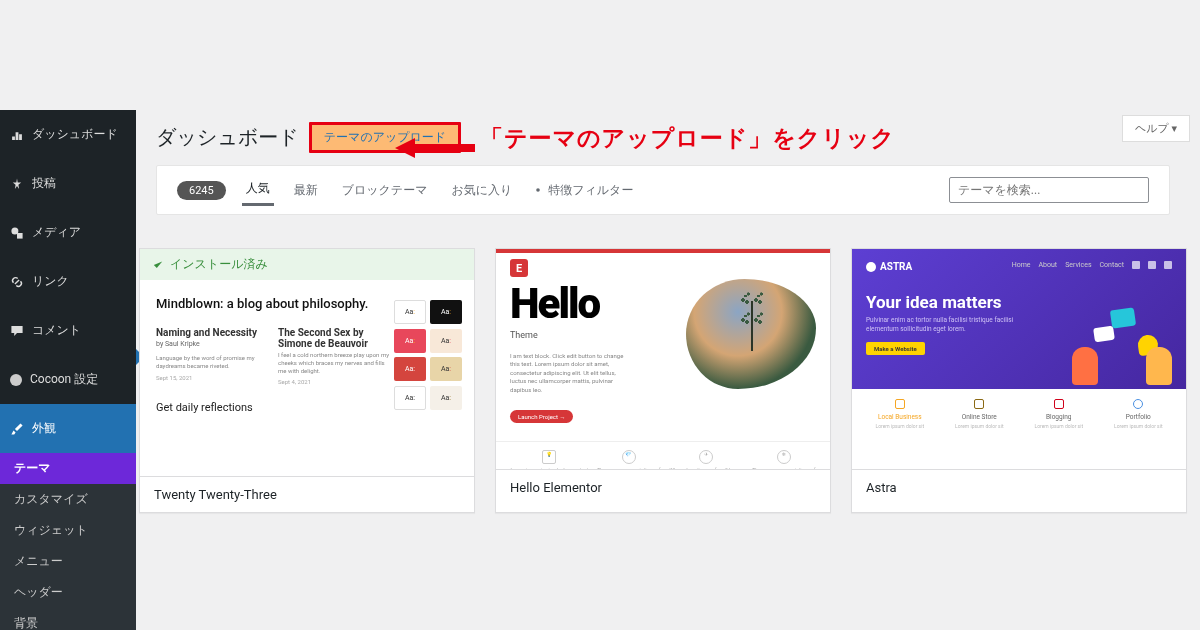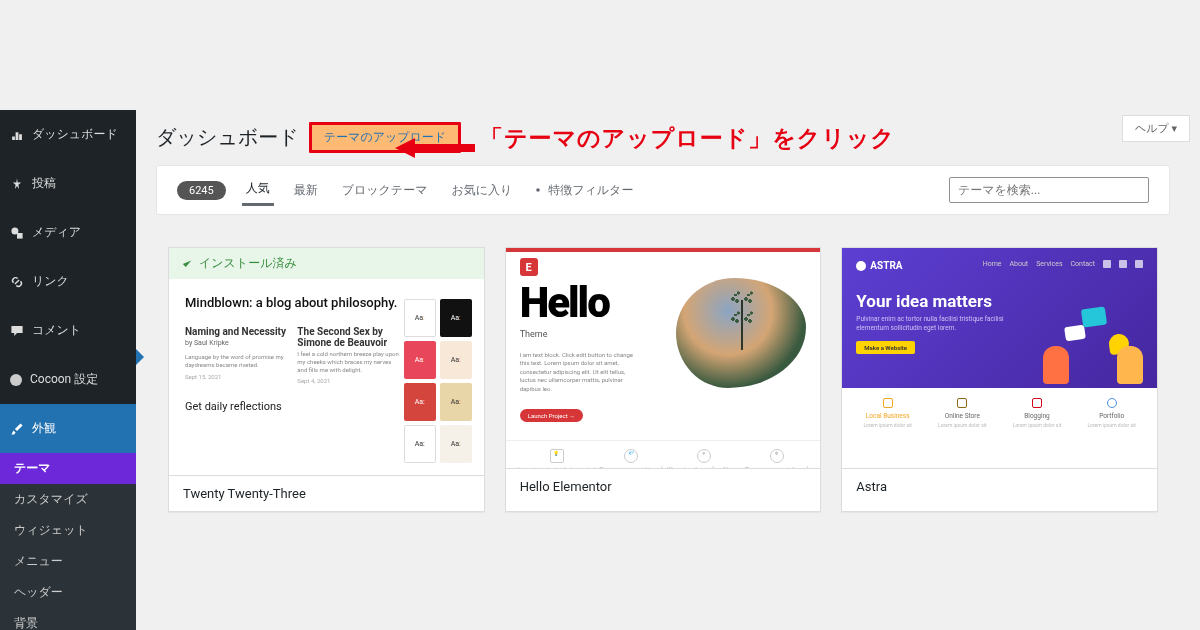--- a/index.html
+++ b/index.html
@@ -26,39 +26,39 @@
 
 .filter-bar { display: flex; align-items: center; padding: 8px 20px; gap: 16px; border-bottom: 1px solid #ddd; background: #f0f0f1; margin: 4px 20px 0 20px; background: #fff; border: 1px solid #e5e5e5; border-radius: 2px;}
 .count-badge { background: #555; color: #fff; padding: 3px 12px; border-radius: 12px; font-size: 11px; }
 .filter-tab { font-size: 12px; color: #646970; padding: 6px 4px; cursor: pointer; }
 .filter-tab.active { color: #1d2327; border-bottom: 3px solid #646970; }
 .filter-feature { display: flex; align-items: center; gap: 4px; font-size: 12px; color: #646970; }
 .gear-ico { width: 12px; height: 12px; }
 .search-box { margin-left: auto; }
 .search-box input { padding: 5px 8px; font-size: 12px; border: 1px solid #8c8f94; border-radius: 2px; width: 200px; }
 
-.themes-grid { display: flex; gap: 20px; padding: 32px; }
+.themes-grid { display: flex; gap: 20px; padding: 3px; margin-top: 30px; }
 .theme-card { background: #fff; border: 1px solid #dcdcde; width: 338px; box-shadow: 0 1px 1px rgba(0,0,0,.04); position: relative; }
 .theme-preview { height: 220px; position: relative; overflow: hidden; background: #fff; }
 .theme-footer { padding: 10px 14px; font-size: 13px; color: #1d2327; border-top: 1px solid #dcdcde; }
 .installed-banner { background: #e8f5e9; color: #388e3c; padding: 7px 12px; font-size: 12px; display: flex; align-items: center; gap: 6px; }
 
 
 .t1-content { padding: 16px 10px 10px 16px; display: flex; }
 .t1-left { flex: 1; font-size: 9px; color: #333; }
 .t1-title { font-size: 13px; font-weight: 500; color: #111; margin-bottom: 16px; }
 .t1-cols { display: flex; gap: 10px; margin-bottom: 16px; }
 .t1-col { flex: 1; }
 .t1-col-title { font-size: 10px; font-weight: 700; margin-bottom: 2px; }
 .t1-col-sub { font-size: 7px; color: #666; margin-bottom: 6px; }
 .t1-col-text { font-size: 6px; color: #888; line-height: 1.3; margin-bottom: 4px;}
 .t1-date { font-size: 6px; color: #aaa; }
 .t1-daily { font-size: 11px; color: #222; }
 .t1-swatches { width: 74px; padding: 4px; display: grid; grid-template-columns: 1fr 1fr; gap: 4px; }
-.sw { width: 32px; height: 38px; border-radius: 2px; font-size: 7px; display: flex; align-items: center; justify-content: center; color: #fff; }
+.sw { width: 32px; height: 24px; border-radius: 2px; font-size: 7px; display: flex; align-items: center; justify-content: center; color: #fff; }
 
 
 .t2-bar { position: absolute; top: 0; left: 0; right: 0; height: 4px; background: #d63638; }
 .t2-badge { position: absolute; top: 10px; left: 14px; width: 18px; height: 18px; background: #d63638; border-radius: 3px; display: flex; align-items: center; justify-content: center; color:#fff; font-size: 11px; font-weight: bold;}
 .t2-content { padding: 30px 14px 10px; display: flex; }
 .t2-left { flex: 1; }
 .t2-hello { font-size: 42px; font-weight: 900; color: #000; letter-spacing: -2px; }
 .t2-theme { font-size: 9px; color: #555; margin-top: 2px; margin-bottom: 12px;}
 .t2-text { font-size: 6px; color: #888; line-height: 1.4; width: 120px; margin-bottom: 10px;}
 .t2-btn { display: inline-block; background: #d63638; color: #fff; font-size: 6px; padding: 3px 8px; border-radius: 8px; }

